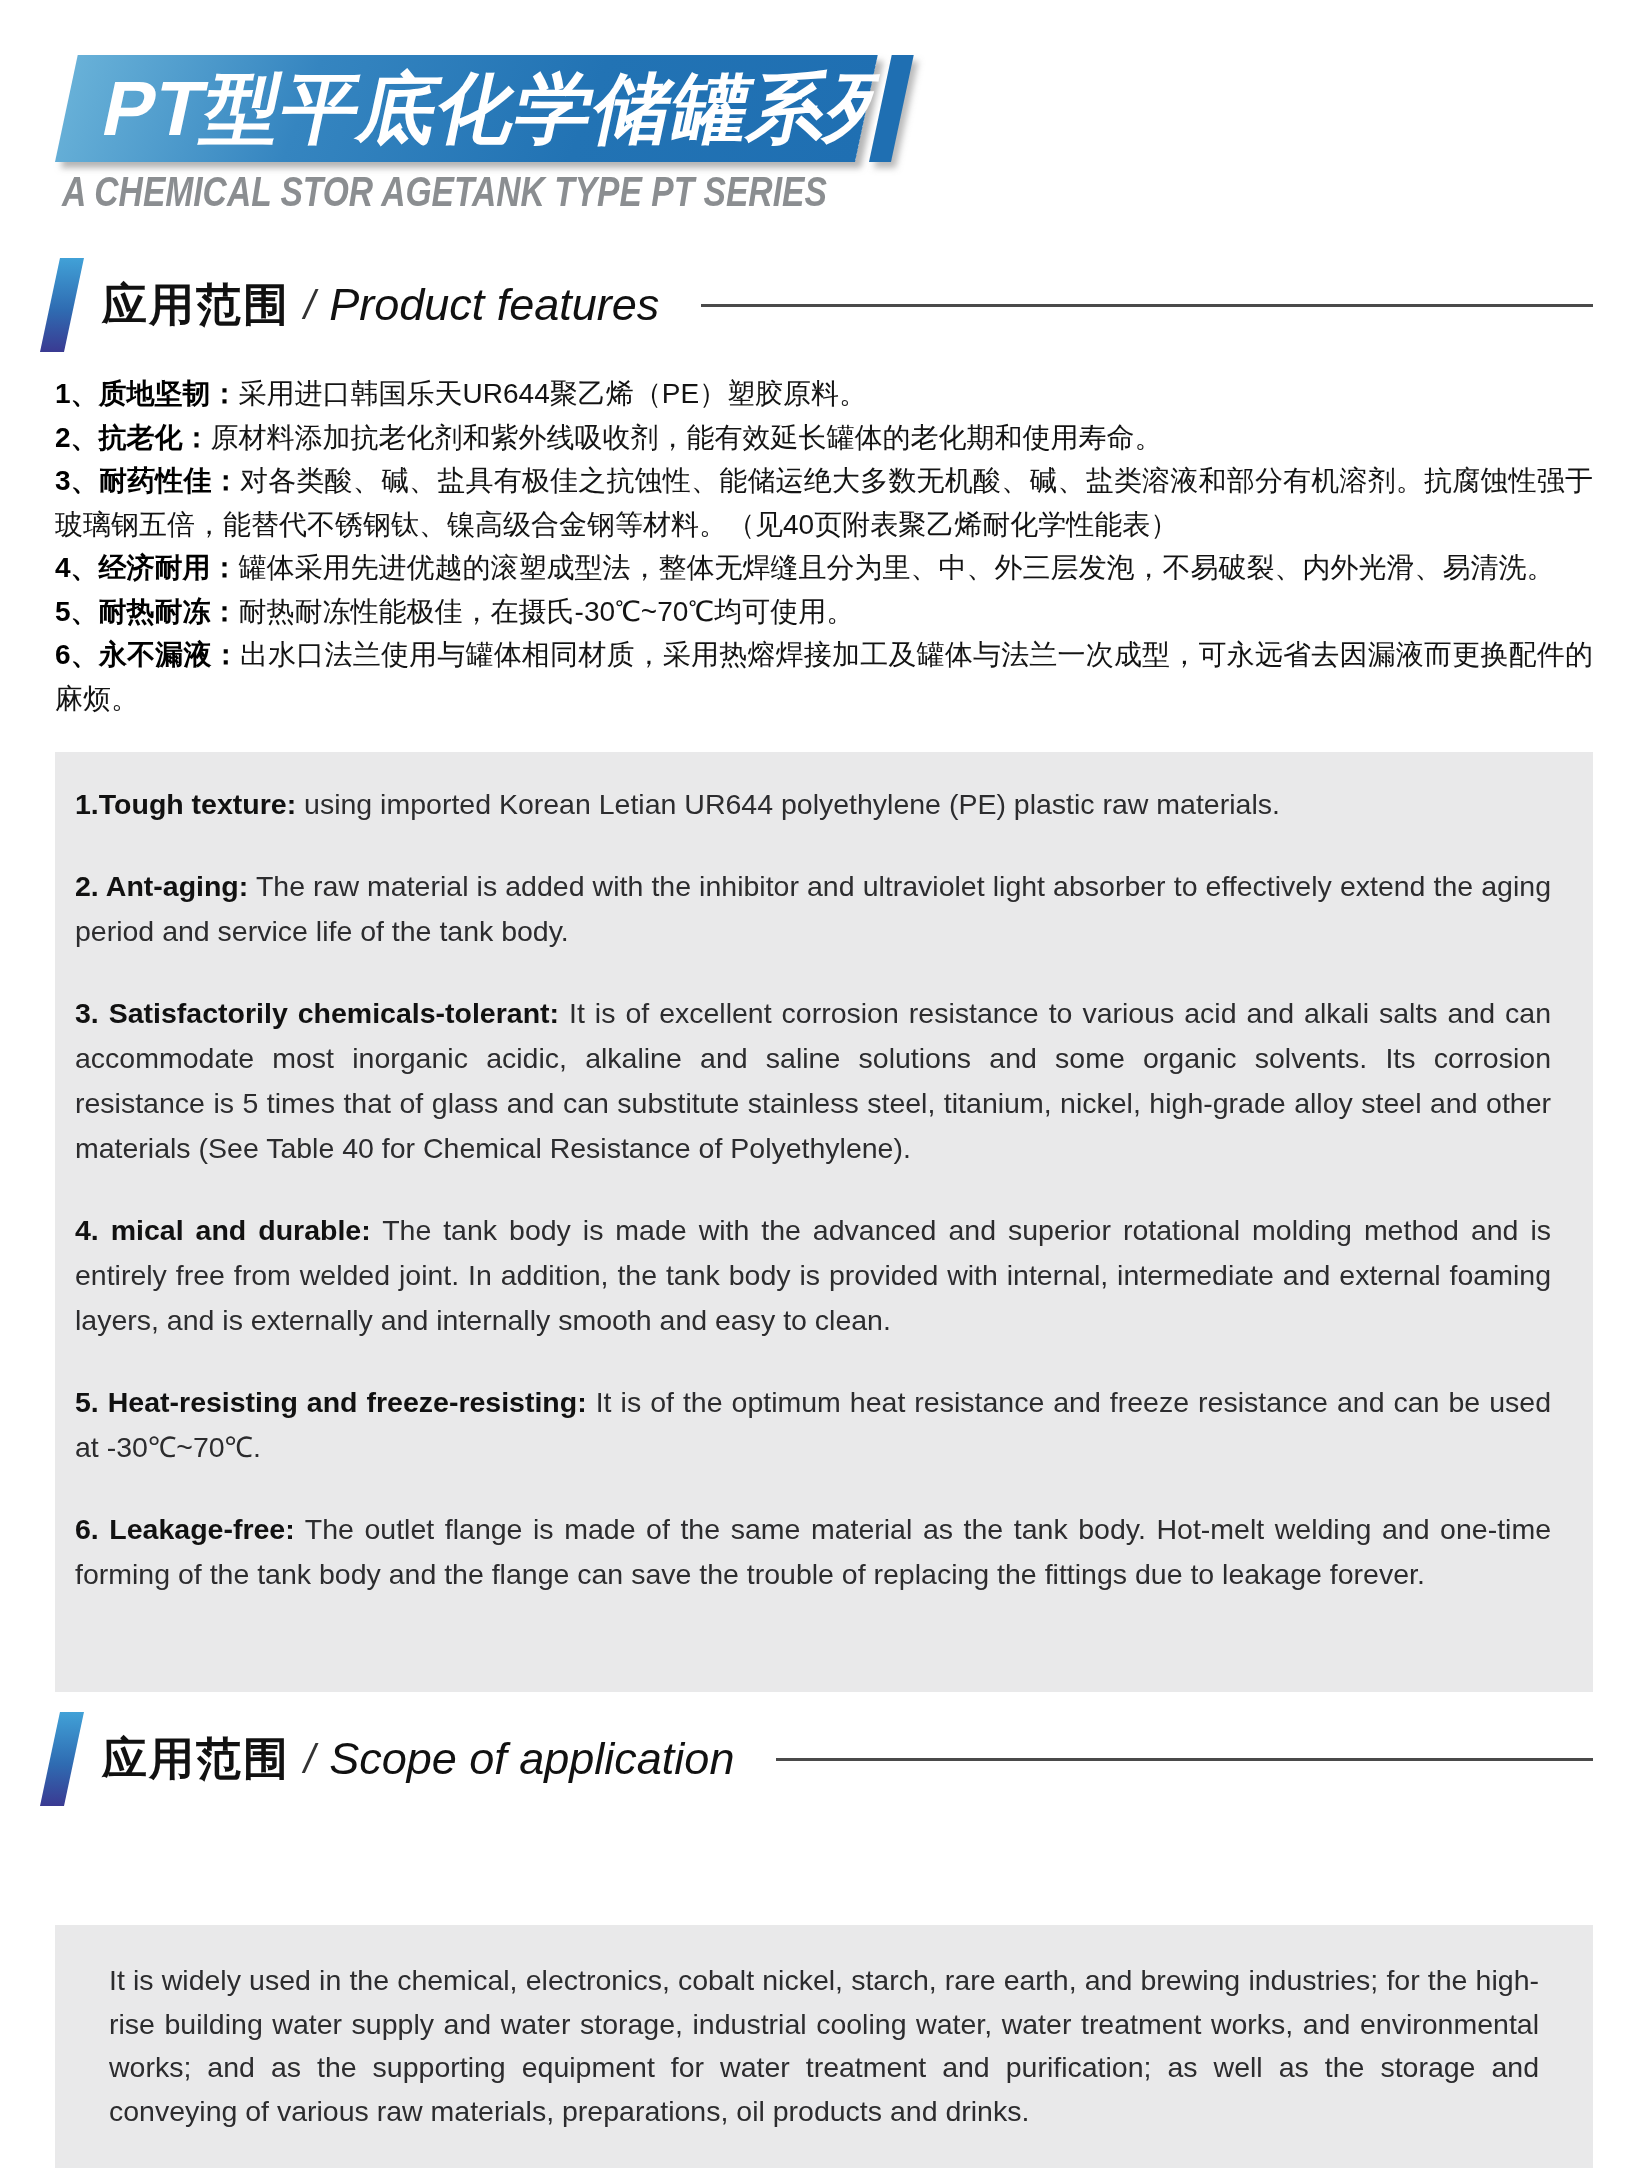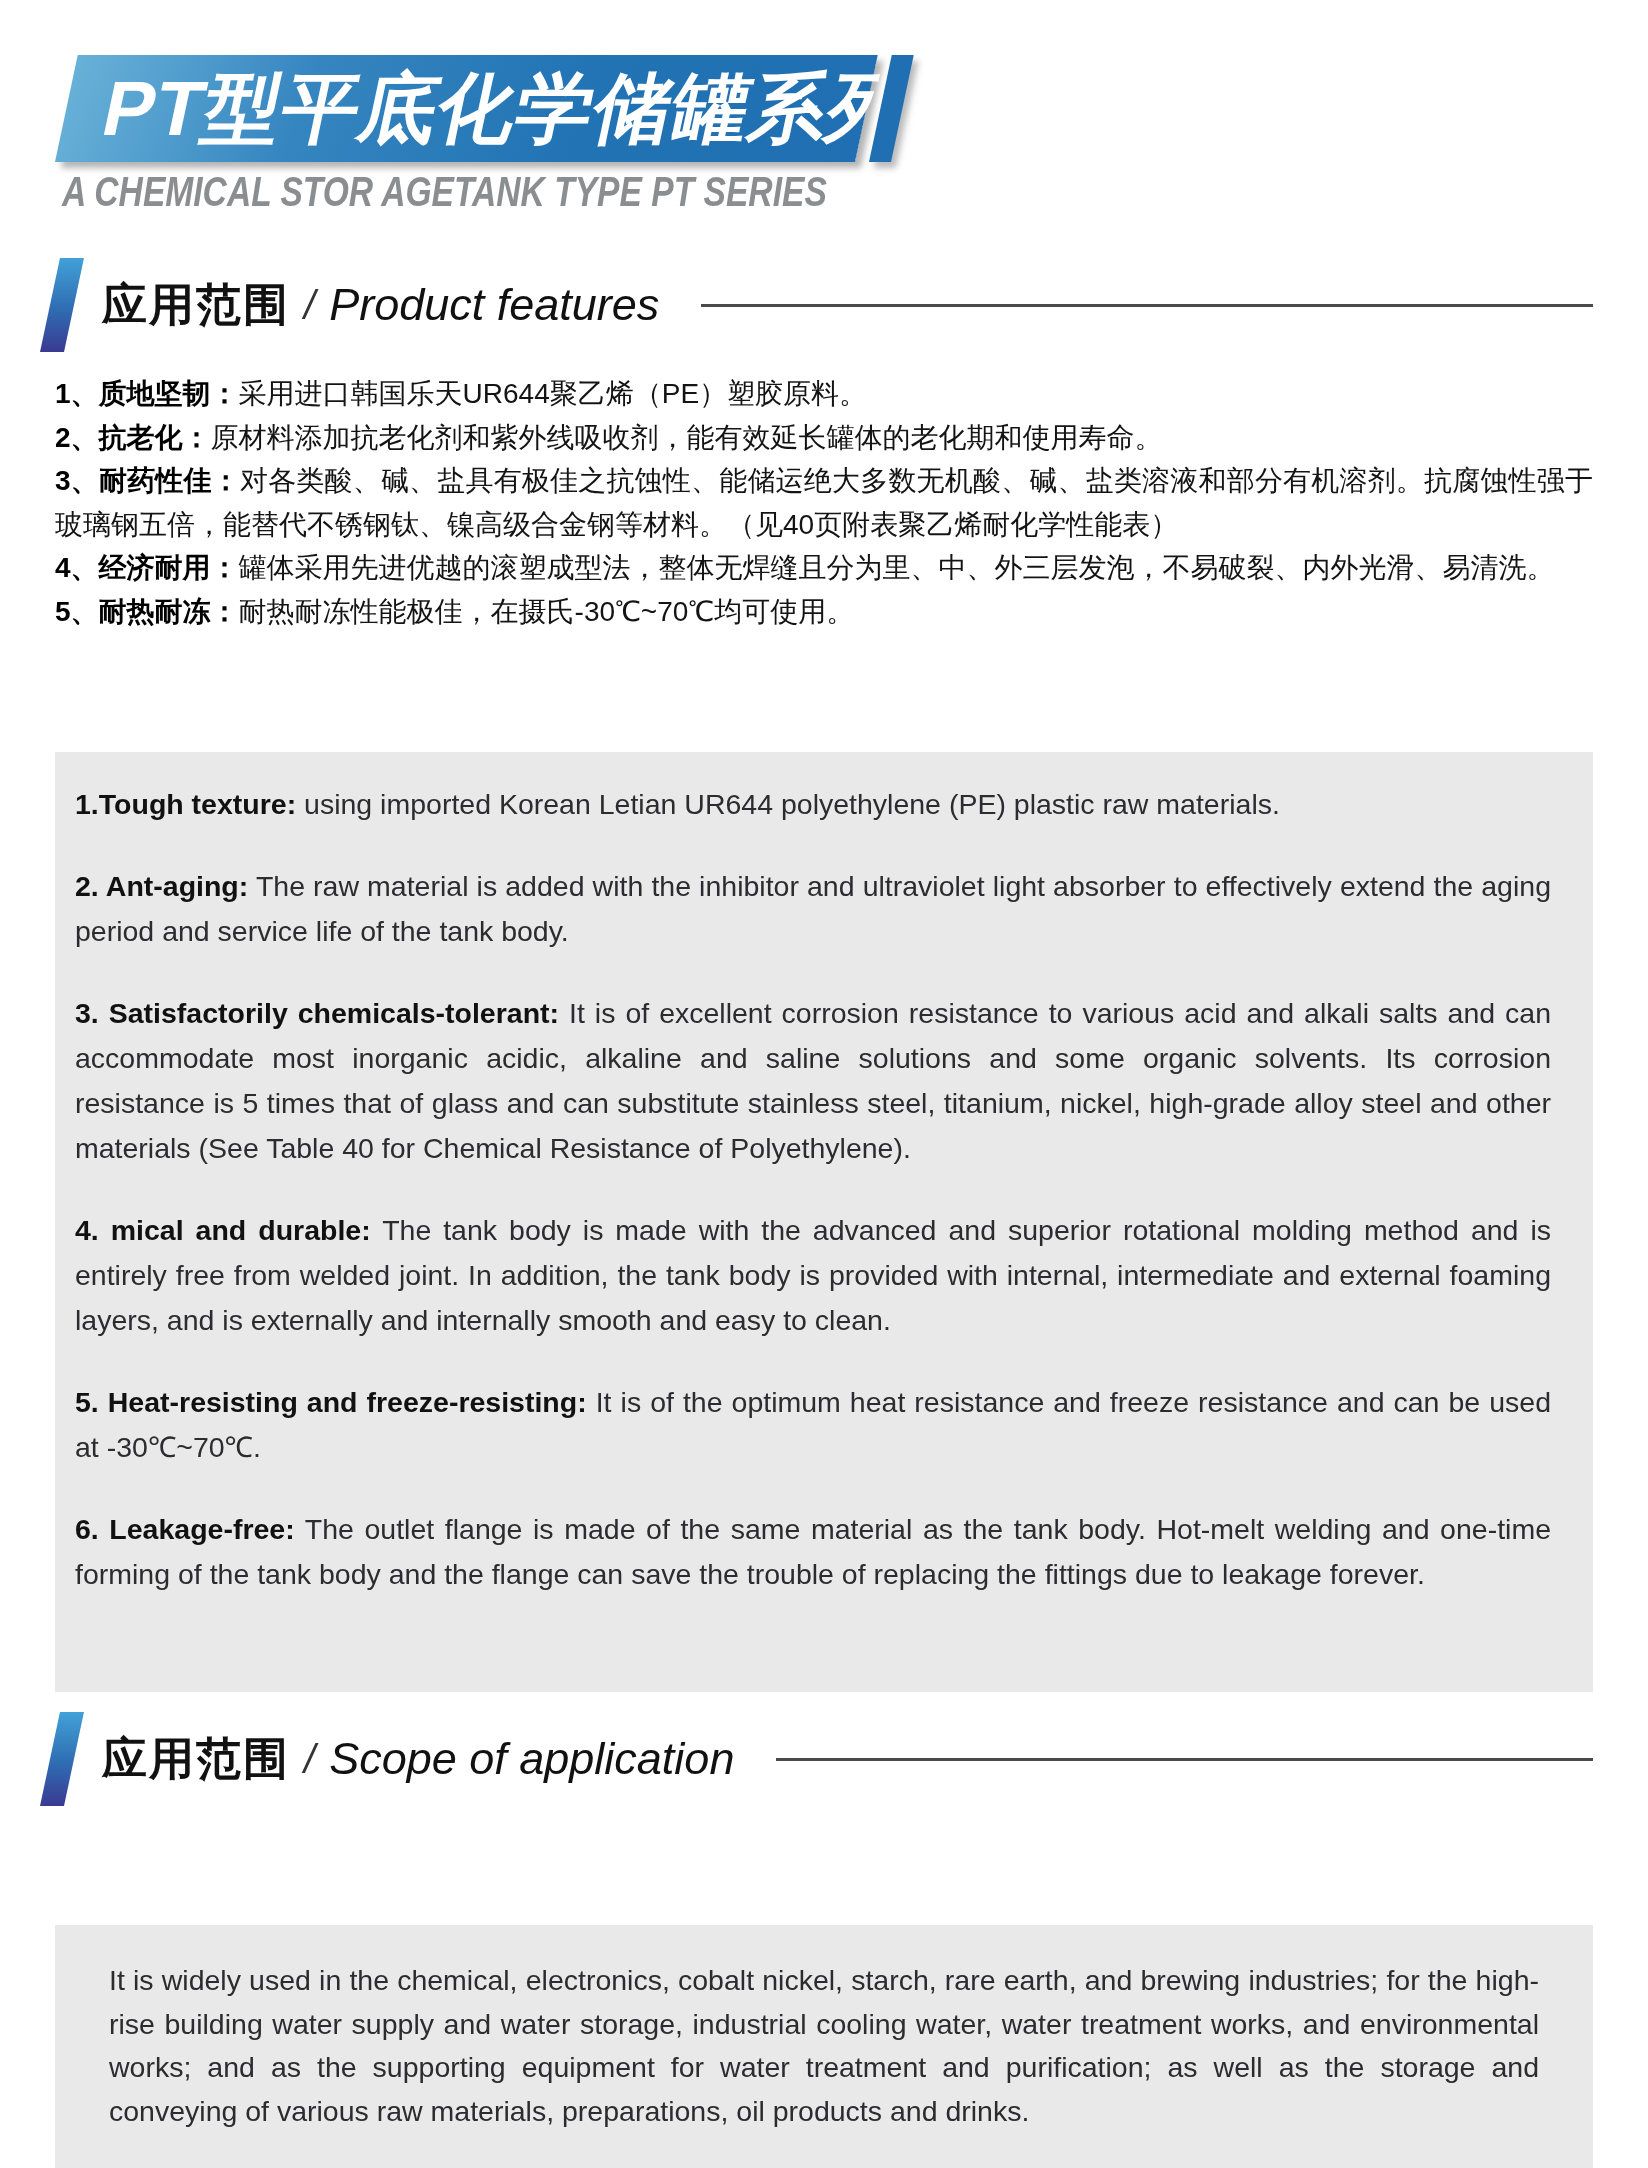--- a/index.html
+++ b/index.html
@@ -96,20 +96,21 @@
     <span class="heading-en">Product features</span>
     <div class="heading-rule"></div>
   </div>
 
   <ul class="features-zh">
     <li><b>1、质地坚韧：</b><span>采用进口韩国乐天UR644聚乙烯（PE）塑胶原料。</span></li>
     <li><b>2、抗老化：</b><span>原材料添加抗老化剂和紫外线吸收剂，能有效延长罐体的老化期和使用寿命。</span></li>
     <li><b>3、耐药性佳：</b><span>对各类酸、碱、盐具有极佳之抗蚀性、能储运绝大多数无机酸、碱、盐类溶液和部分有机溶剂。抗腐蚀性强于玻璃钢五倍，能替代不锈钢钛、镍高级合金钢等材料。（见40页附表聚乙烯耐化学性能表）</span></li>
     <li><b>4、经济耐用：</b><span>罐体采用先进优越的滚塑成型法，整体无焊缝且分为里、中、外三层发泡，不易破裂、内外光滑、易清洗。</span></li>
     <li><b>5、耐热耐冻：</b><span>耐热耐冻性能极佳，在摄氏-30℃~70℃均可使用。</span></li>
+    <li><b>6、永不漏液：</b><span>出水口法兰使用与罐体相同材质，采用热熔焊接加工及罐体与法兰一次成型，可永远省去因漏液而更换配件的麻烦。</span></li>
   </ul>
 
   <div class="gray-box box-features">
     <p>
       <b>1.Tough texture:</b>
       <span>using imported Korean Letian UR644 polyethylene (PE) plastic raw materials.</span>
     </p>
     <p>
       <b>2. Ant-aging:</b>
       <span>The raw material is added with the inhibitor and ultraviolet light absorber to effectively extend the aging period and service life of the tank body.</span>

